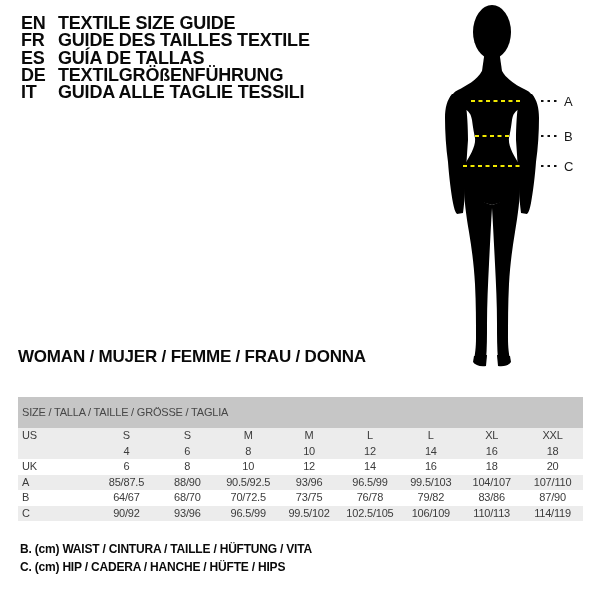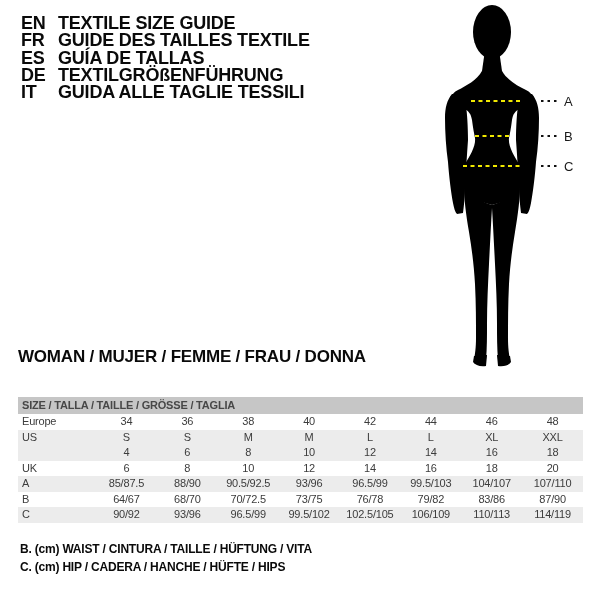--- a/index.html
+++ b/index.html
@@ -18,21 +18,21 @@
   .woman-title{position:absolute;left:18px;top:347px;font-size:17px;font-weight:bold;letter-spacing:-0.2px;}
   .size-table{
     position:absolute;left:18px;top:397px;width:565px;
     border-collapse:collapse;table-layout:fixed;
     font-size:11px;color:var(--table-text,#3c3c3c);letter-spacing:-0.2px;
   }
   .size-table td{text-align:center;padding:0;height:15.5px;line-height:15.5px;white-space:nowrap;}
   .size-table .row-label{text-align:left;padding-left:4px;}
   .size-table thead td{
     background:var(--header-bg,#c6c6c6);color:var(--header-text,#474747);
-    text-align:left;padding-left:4px;font-weight:bold;height:17px;line-height:15px;
+    text-align:left;padding-left:4px;font-weight:normal;height:31px;line-height:15px;
   }
   .size-table tr.shaded td{background:var(--stripe-bg,#ececec);}
   
   .legend{position:absolute;left:20px;top:541px;font-size:12px;font-weight:bold;line-height:17.5px;letter-spacing:-0.2px;}
 </style>
 </head>
 <body>
 
 <div class="lang-block">
     <div class="lang-row">
@@ -119,31 +119,20 @@
       <col>
       <col>
       <col>
   </colgroup>
   <thead>
     <tr>
       <td colspan="9">SIZE / TALLA / TAILLE / GRÖSSE / TAGLIA</td>
     </tr>
   </thead>
   <tbody>
-      <tr>
-        <td class="row-label">Europe</td>
-        <td>34</td>
-        <td>36</td>
-        <td>38</td>
-        <td>40</td>
-        <td>42</td>
-        <td>44</td>
-        <td>46</td>
-        <td>48</td>
-      </tr>
       <tr class="shaded">
         <td class="row-label">US</td>
         <td>S</td>
         <td>S</td>
         <td>M</td>
         <td>M</td>
         <td>L</td>
         <td>L</td>
         <td>XL</td>
         <td>XXL</td>

